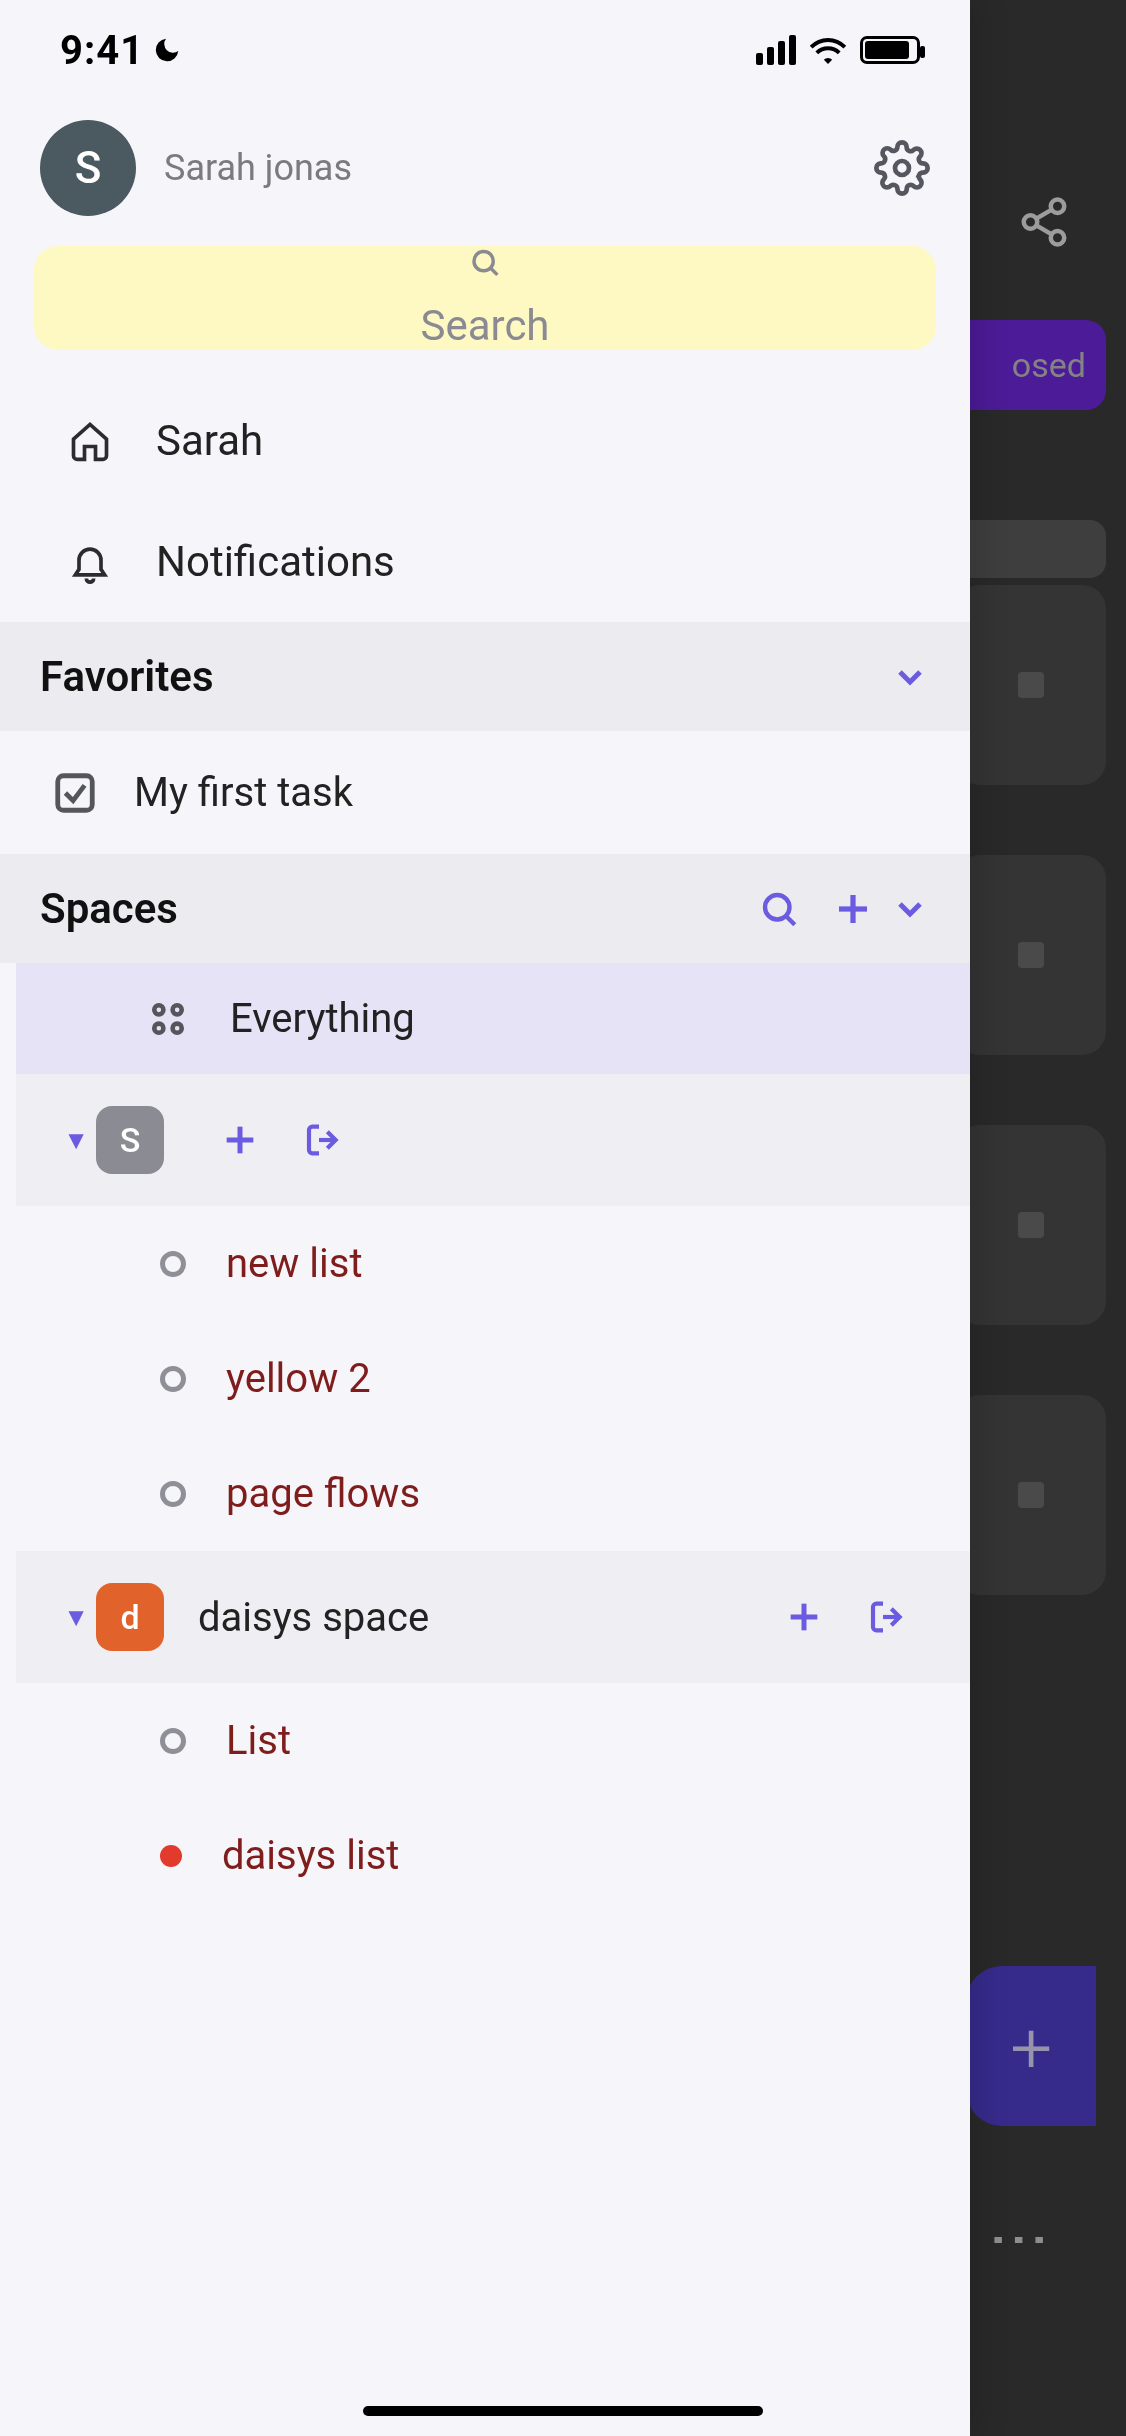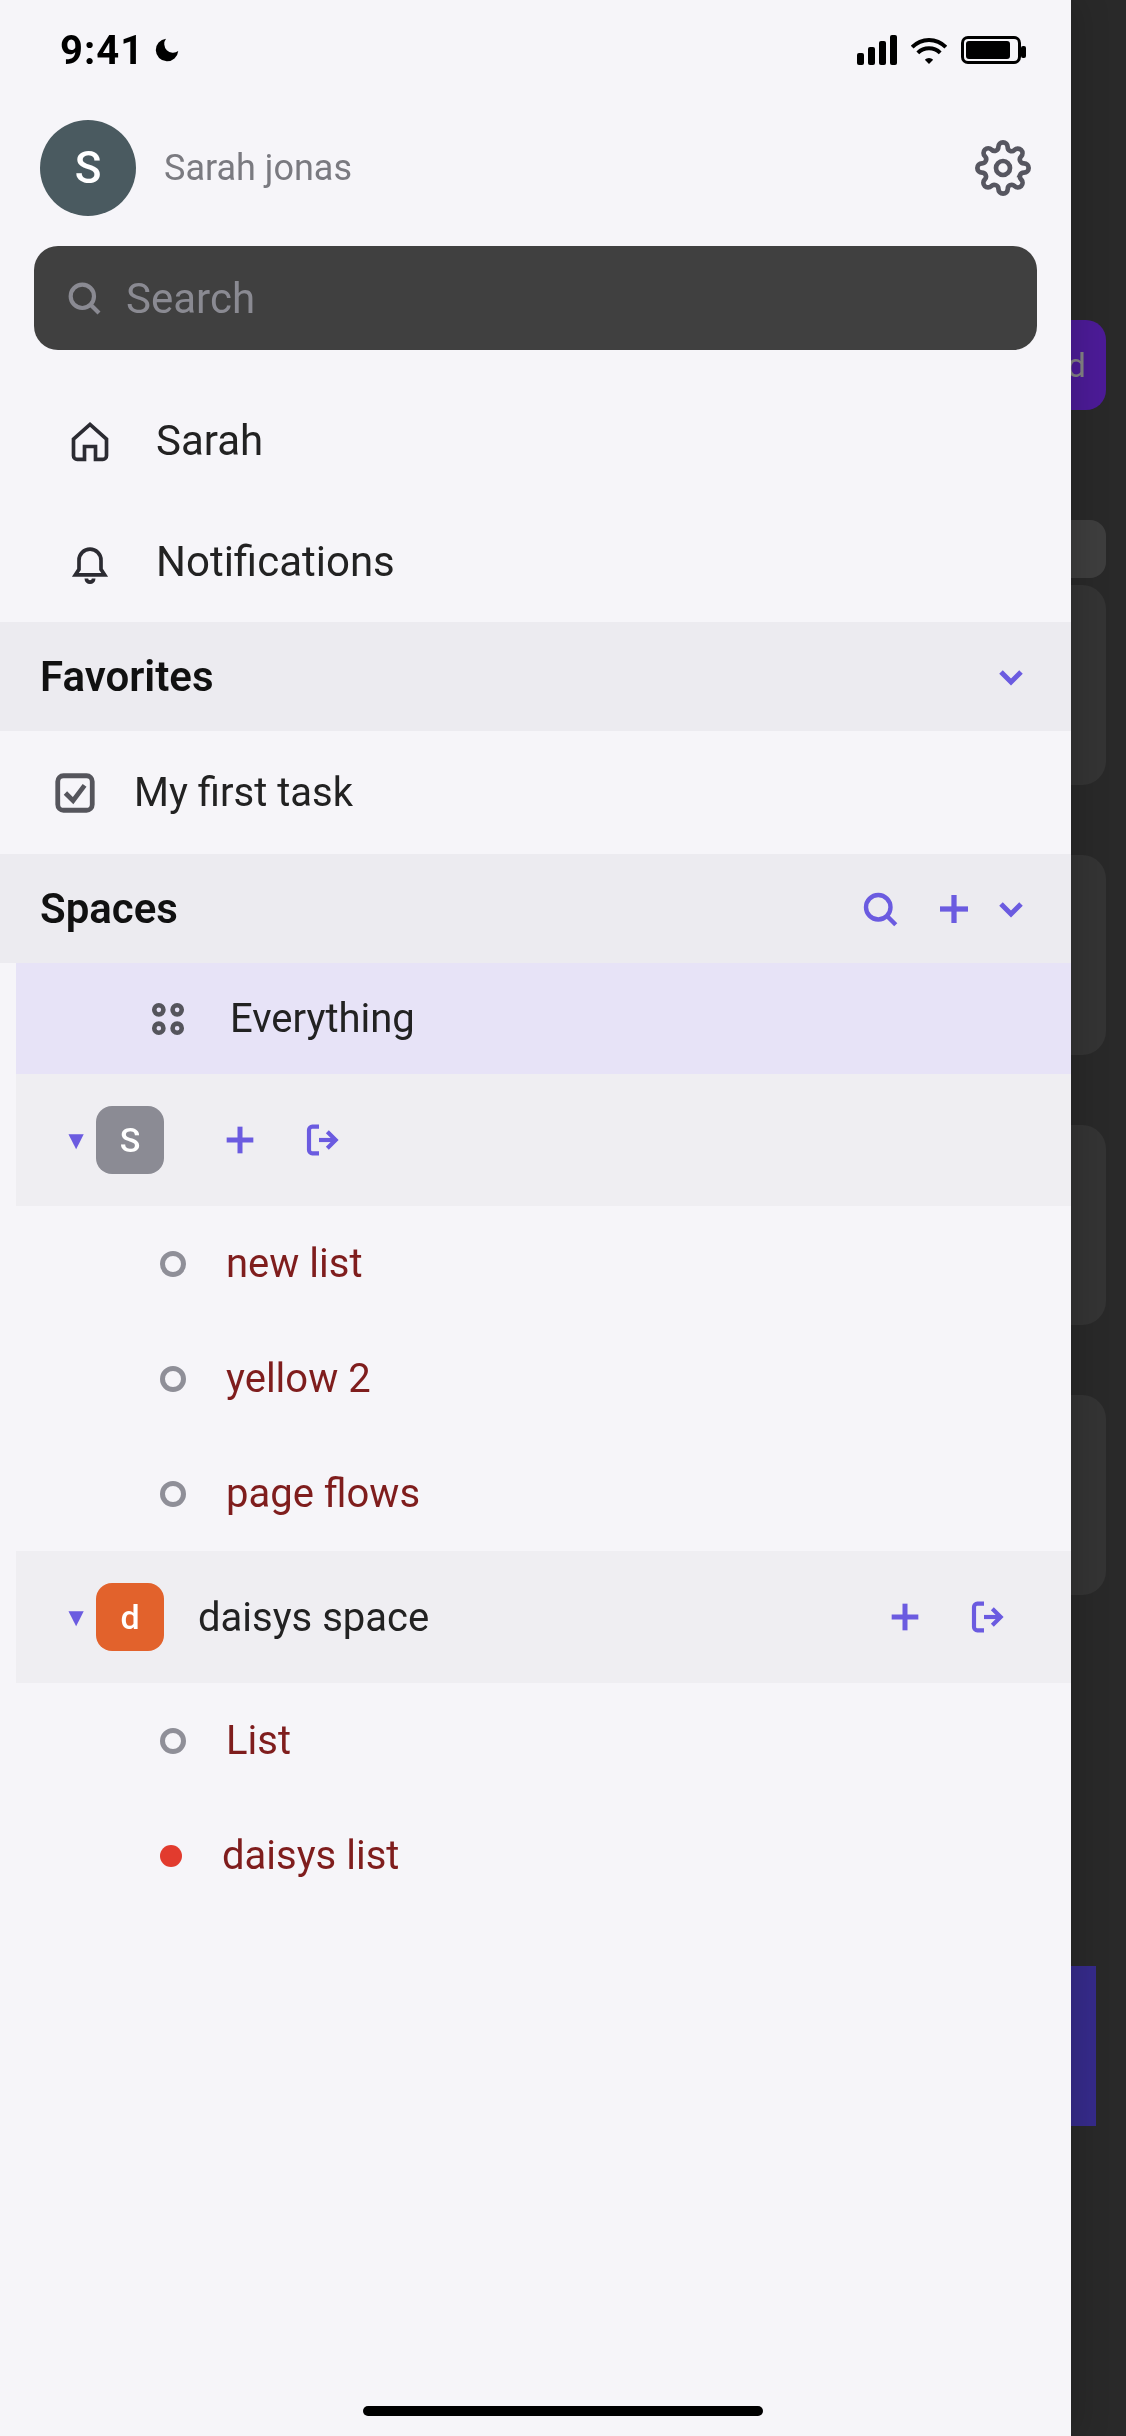--- a/index.html
+++ b/index.html
@@ -40,21 +40,21 @@
   .under .fab{
     position:absolute; right:30px; bottom:310px; width:130px; height:160px;
     background:#4e3ec7; border-radius:36px 0 0 36px;
     display:flex; align-items:center; justify-content:center;
     color:#d8d3f7; font-size:70px; font-weight:300;
   }
   .under .dimmer{ position:absolute; inset:0; background:rgba(0,0,0,0.30);}
 
   
   .panel{
-    position:absolute; left:0; top:0; width:1071px; height:2436px;
+    position:absolute; left:0; top:0; width:970px; height:2436px;
     background:#f6f5f9;
     box-shadow: 8px 0 30px rgba(0,0,0,0.15);
     display:flex; flex-direction:column;
   }
 
   
   .status{
     height:100px; display:flex; align-items:center; justify-content:space-between;
     padding:0 50px 0 60px;
   }
@@ -79,23 +79,23 @@
     font-size:44px; font-weight:500;
   }
   .wsinfo{ flex:1; min-width:0;}
   .wsname{ display:flex; align-items:center; gap:14px; font-size:45px; font-weight:600; color:#111;}
   .wsuser{ font-size:36px; color:#7a7a80; margin-top:0;}
   .gear{ color:#565660; }
 
   
   .searchwrap{ padding:0 34px 30px 34px; }
   .search{
-    background:#404040; border-radius:24px; height:104px;
+    background:#fef9c3; border-radius:24px; height:104px;
     display:flex; align-items:center; gap:22px; padding:0 30px;
-    color:#8a8a92; font-size:42px;
+    color:#8a8a92; font-size:42px;flex-direction:column;
   }
 
   
   .navitem{
     display:flex; align-items:center; gap:40px;
     padding:36px 40px 36px 68px;
     font-size:42px; color:#222;
   }
   .navitem .ico{ width:48px; color:#2b2b32;}
 

